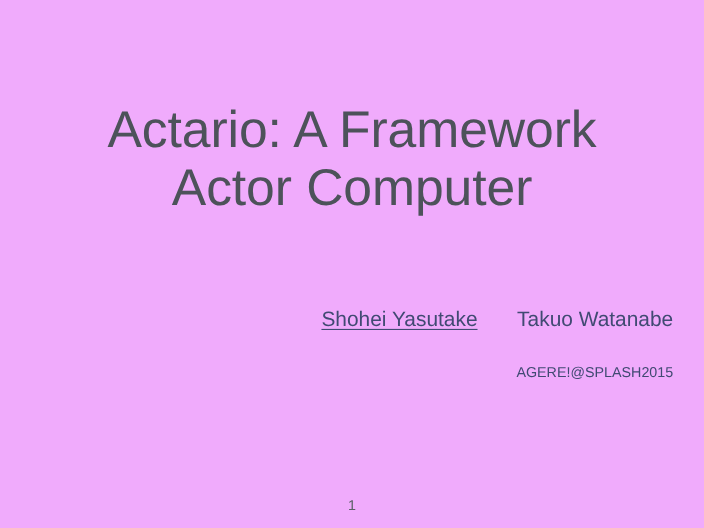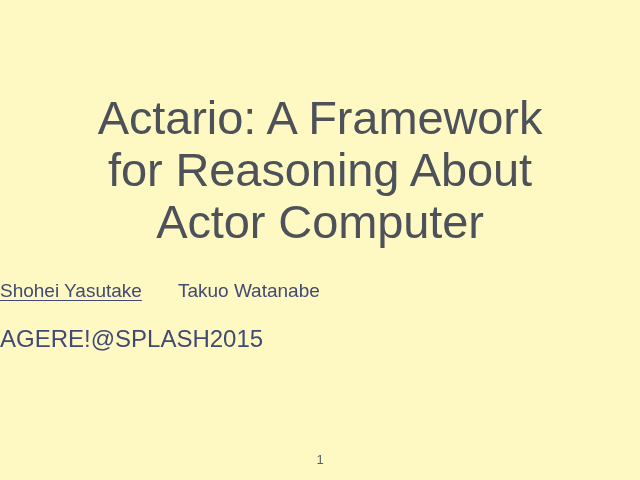--- a/index.html
+++ b/index.html
@@ -10,21 +10,21 @@
 
   body {
     font-family: "Liberation Sans", "DejaVu Sans", sans-serif;
     -webkit-font-smoothing: antialiased;
   }
 
   #slide {
     position: relative;
     width: 640px;
     height: 480px;
-    background: #fef9c3;
+    background: #f0abfc;
     overflow: hidden;
     box-sizing: border-box;
   }
 
   
   .title-block {
     position: absolute;
     left: 0;
     top: 92px;
     width: 640px;
@@ -40,21 +40,21 @@
     color: #4d525a;
     white-space: nowrap;
   }
 
   
   .byline-block {
     position: absolute;
     left: 0;
     top: 279px;
     width: 612px;
-    text-align: left;
+    text-align: right;
   }
 
   .byline-line {
     display: block;
     font-size: 19px;
     line-height: 24px;
     font-weight: 400;
     color: #414a73;
     white-space: nowrap;
   }
@@ -70,21 +70,21 @@
     width: 36px;
   }
 
   .byline-spacer {
     display: block;
     height: 24px;
   }
 
   .venue-line {
     display: block;
-    font-size: 24px;
+    font-size: 13px;
     line-height: 24px;
     font-weight: 400;
     color: #414a73;
     white-space: nowrap;
   }
 
   
   .page-number {
     position: absolute;
     left: 0;
@@ -96,21 +96,20 @@
     color: #5a5f66;
   }
 </style>
 </head>
 <body>
 
 <div id="slide">
 
   <div class="title-block">
     <span class="title-line">Actario: A Framework</span>
-    <span class="title-line">for Reasoning About</span>
     <span class="title-line">Actor Computer</span>
   </div>
 
   <div class="byline-block">
 
     <span class="byline-line"><span class="author-primary">Shohei Yasutake</span><span class="author-gap"></span><span>Takuo Watanabe</span></span>
 
 
 
     <span class="byline-spacer"></span>

